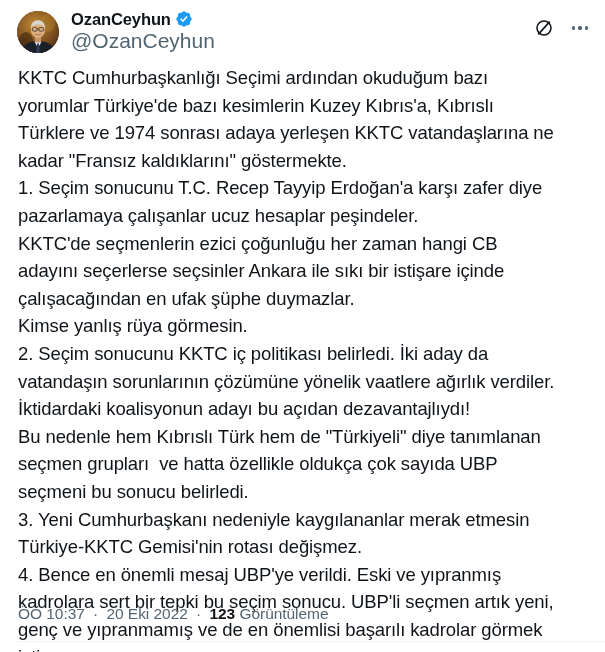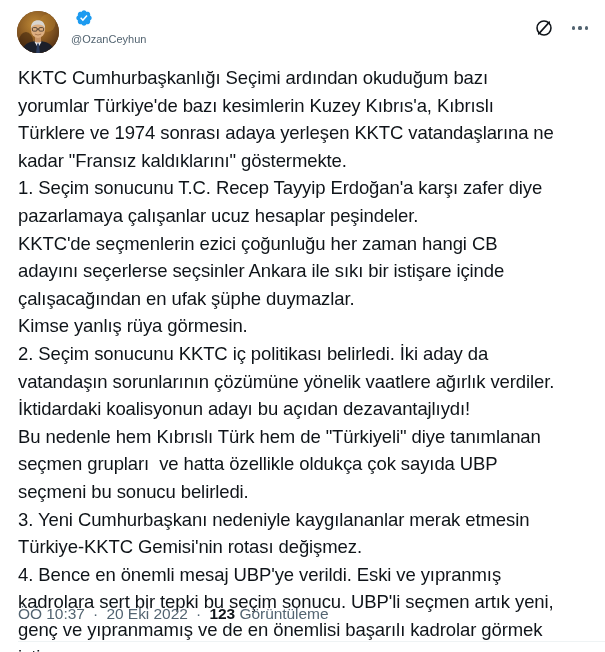--- a/index.html
+++ b/index.html
@@ -71,21 +71,21 @@
   .verified-badge {
     margin-left: 4px;
     width: 18px;
     height: 18px;
     display: inline-block;
     line-height: 0;
   }
   .verified-badge svg { width: 18px; height: 18px; display: block; }
 
   .handle {
-    font-size: 11px;
+    font-size: 21px;
     color: #536471;
     line-height: 22px;
     margin-top: 1px;
     white-space: nowrap;
   }
 
   .header-actions {
     margin-left: auto;
     display: flex;
     align-items: center;
@@ -186,20 +186,21 @@
           <rect x="15.4" y="16.6" width="4.7" height="3.5" rx="1.1"></rect>
           <rect x="21.9" y="16.6" width="4.7" height="3.5" rx="1.1"></rect>
           <line x1="20.1" y1="18.1" x2="21.9" y2="18.1"></line>
         </g>
         <path d="M18.2 23.3 q2.8 1.5 5.6 0" stroke="#9a6a44" stroke-width="0.8" fill="none" stroke-linecap="round"></path>
       </svg>
     </div>
 
     <div class="identity">
       <div class="name-row">
+        <span class="display-name">OzanCeyhun</span>
         <span class="verified-badge">
           <svg viewBox="0 0 22 22" xmlns="http://www.w3.org/2000/svg" aria-hidden="true">
             <path fill="#1d9bf0" d="M20.396 11c-.018-.646-.215-1.275-.57-1.816-.354-.54-.852-.972-1.438-1.246.223-.607.27-1.264.14-1.897-.131-.634-.437-1.218-.882-1.687-.47-.445-1.053-.75-1.687-.882-.633-.13-1.29-.083-1.897.14-.273-.587-.704-1.086-1.245-1.44S11.647 1.62 11 1.604c-.646.017-1.273.213-1.813.568s-.969.854-1.24 1.44c-.608-.223-1.267-.272-1.902-.14-.635.13-1.22.436-1.69.882-.445.47-.749 1.055-.878 1.688-.13.633-.08 1.29.144 1.896-.587.274-1.087.705-1.443 1.245-.356.54-.555 1.17-.574 1.817.02.647.218 1.276.574 1.817.356.54.856.972 1.443 1.245-.224.606-.274 1.263-.144 1.896.13.634.433 1.218.877 1.688.47.443 1.054.747 1.687.878.633.132 1.29.084 1.897-.136.274.586.705 1.084 1.245 1.439.54.354 1.168.551 1.813.569.647-.016 1.276-.213 1.817-.567s.972-.854 1.245-1.44c.604.239 1.266.296 1.903.164.636-.132 1.22-.447 1.68-.907.46-.46.776-1.044.908-1.681s.075-1.299-.165-1.903c.586-.274 1.084-.705 1.439-1.245.354-.54.551-1.17.569-1.816zM9.662 14.85l-3.429-3.428 1.293-1.302 2.072 2.072 4.4-4.794 1.347 1.246z"></path>
           </svg>
         </span>
       </div>
       <div class="handle">@OzanCeyhun</div>
     </div>
 
     <div class="header-actions">

